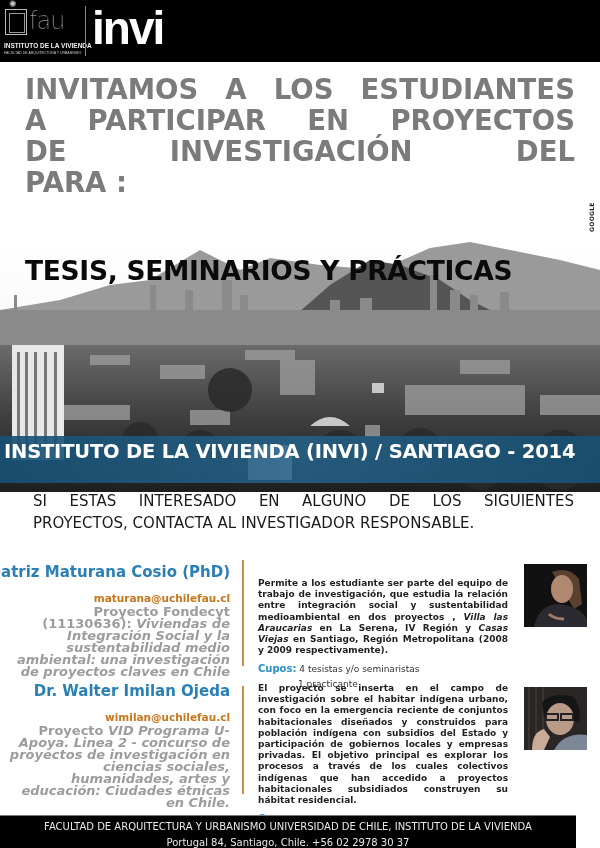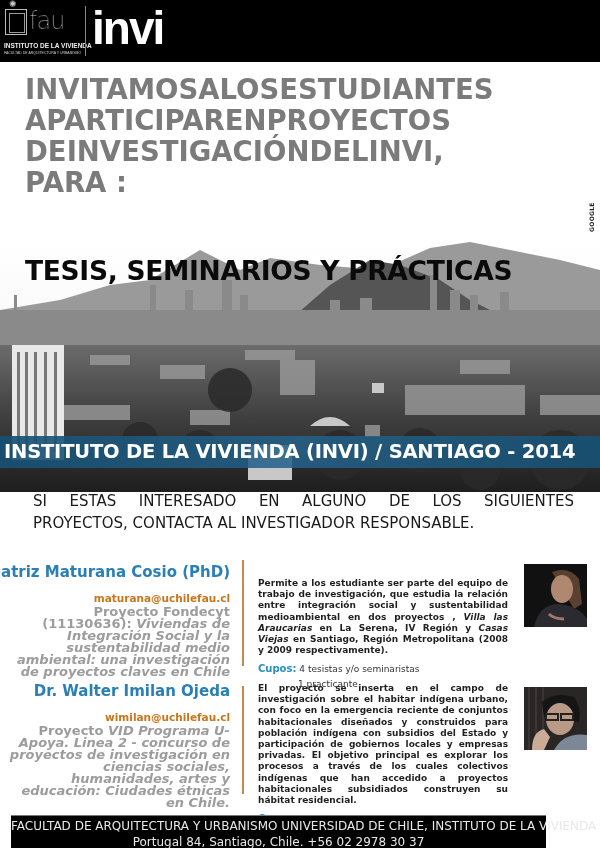--- a/index.html
+++ b/index.html
@@ -14,30 +14,30 @@
   .sun { position: absolute; left: 6px; top: -3px; color: #ccc; font-size: 9px; line-height: 9px; }
   .fau-word { position: absolute; left: 26px; top: 3px; color: #ddd; font-family: "DejaVu Sans", sans-serif; font-weight: 200; font-size: 24px; line-height: 30px; letter-spacing: -1px; -webkit-text-stroke: 0.6px #000; }
   .fau-sub1 { position: absolute; left: 1px; top: 39px; color: #eee; font-size: 6.5px; font-weight: bold; white-space: nowrap; font-family: "Liberation Sans", sans-serif; }
   .fau-sub2 { position: absolute; left: 1px; top: 48px; color: #ccc; font-size: 3.5px; white-space: nowrap; font-family: "Liberation Sans", sans-serif; }
   .logo-divider { position: absolute; left: 85px; top: 6px; width: 1px; height: 50px; background: #888; }
   .logo-invi { position: absolute; left: 92px; top: 2px; color: #fff; font-family: "Liberation Sans", sans-serif; font-weight: bold; font-size: 46px; line-height: 52px; letter-spacing: -2px; }
 
   
   .headline { position: absolute; left: 25px; top: 74px; width: 550px; color: #7b7b7b; font-family: "DejaVu Sans", sans-serif; font-weight: bold; font-size: 27.5px; line-height: 31px; }
   .headline .ln { display: block; white-space: nowrap; }
-  .headline .just { display: flex; }
+  .headline .just { display: flex; justify-content: space-between; }
   .sub-headline { position: absolute; left: 25px; top: 212px; color: #0a0a0a; font-family: "DejaVu Sans", sans-serif; font-weight: bold; font-size: 26.5px; line-height: 32px; white-space: nowrap; letter-spacing: -0.3px; margin-top: 43px; }
   .credit { position: absolute; left: 588px; top: 232px; transform: rotate(-90deg); transform-origin: left top; color: #222; font-size: 6px; font-weight: bold; letter-spacing: 0.3px; }
 
   
   .city { position: absolute; left: 0; top: 240px; width: 600px; height: 252px; overflow: hidden; }
   .city svg { display: block; }
 
   
-  .banner { position: absolute; left: 0; top: 436px; width: 600px; height: 32px; background: linear-gradient(90deg, rgba(23,80,115,0.92), rgba(36,98,138,0.85) 50%, rgba(23,80,115,0.92)); }
+  .banner { position: absolute; left: 0; top: 436px; width: 600px; height: 47px; background: linear-gradient(90deg, rgba(23,80,115,0.92), rgba(36,98,138,0.85) 50%, rgba(23,80,115,0.92)); }
   .banner-text { position: absolute; left: 4px; top: 2px; color: #fff; font-family: "DejaVu Sans", sans-serif; font-weight: bold; font-size: 19.5px; line-height: 28px; white-space: nowrap; letter-spacing: -0.2px; }
 
   
   .intro { position: absolute; left: 33px; top: 490px; width: 541px; color: #1a1a1a; font-family: "DejaVu Sans", sans-serif; font-size: 15px; line-height: 22px; }
   .intro .just { display: flex; justify-content: space-between; }
 
   
   .proj-left { position: absolute; right: 370px; text-align: right; font-family: "DejaVu Sans", sans-serif; }
   .pname { color: #2a7fb4; font-weight: bold; font-size: 15px; line-height: 15px; white-space: nowrap; }
   .pemail { color: #c8761a; font-weight: bold; font-size: 10.5px; line-height: 16px; margin-top: 10px; white-space: nowrap; }
@@ -46,21 +46,21 @@
   .vline { position: absolute; left: 242px; width: 2px; background: #c98a4a; }
   .proj-right { position: absolute; left: 258px; width: 250px; font-family: "DejaVu Sans", sans-serif; }
   .pbody { color: #1f1f1f; font-weight: bold; font-size: 9px; line-height: 11.2px; text-align: justify; }
   .pbody i { font-style: italic; }
   .cupos { margin-top: 6px; font-size: 9px; line-height: 14px; color: #333; }
   .cupos-label { color: #2a8fc4; font-weight: bold; font-size: 10px; }
   .cupos-line2 { padding-left: 40px; font-size: 9px; color: #333; line-height: 16px; }
   .photo { position: absolute; left: 524px; width: 63px; height: 63px; overflow: hidden; }
 
   
-  .footer { position: absolute; left: 11px; top: 815px; width: 535px; height: 33px; background: #000; border-top: 1px solid #777; color: #e8e8e8; text-align: center; font-family: "DejaVu Sans", sans-serif; font-size: 12px; }
+  .footer { position: absolute; left: 0; top: 815px; width: 576px; height: 33px; background: #000; border-top: 1px solid #777; color: #e8e8e8; text-align: center; font-family: "DejaVu Sans", sans-serif; font-size: 10px; }
   .footer .f1 { margin-top: 5px; line-height: 11px; white-space: nowrap; }
   .footer .f2 { margin-top: 5px; line-height: 11px; white-space: nowrap; }
 </style>
 </head>
 <body>
 
 <div class="header">
   <div class="logo-fau">
     <span class="sun">✺</span>
     <div class="crest"></div>
@@ -156,21 +156,20 @@
   <span class="ln just">
     <span>A</span>
     <span>PARTICIPAR</span>
     <span>EN</span>
     <span>PROYECTOS</span>
   </span>
   <span class="ln just">
     <span>DE</span>
     <span>INVESTIGACIÓN</span>
     <span>DEL</span>
-    <span>INVI,</span>
   </span>
   <span class="ln">PARA :</span>
 </div>
 <div class="sub-headline">TESIS, SEMINARIOS Y PRÁCTICAS</div>
 <div class="credit">GOOGLE</div>
 
 <div class="banner">
   <div class="banner-text">INSTITUTO DE LA VIVIENDA  (INVI) / SANTIAGO - 2014</div>
 </div>
 

